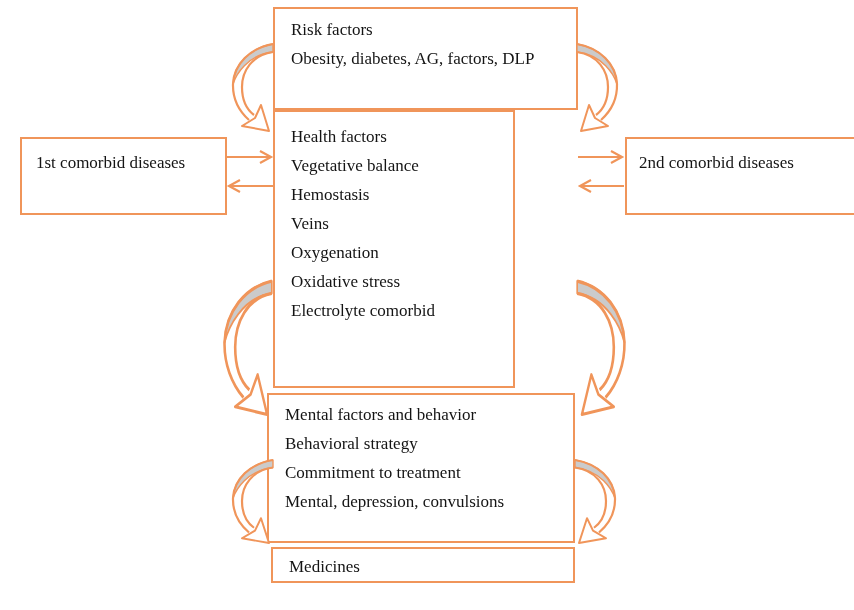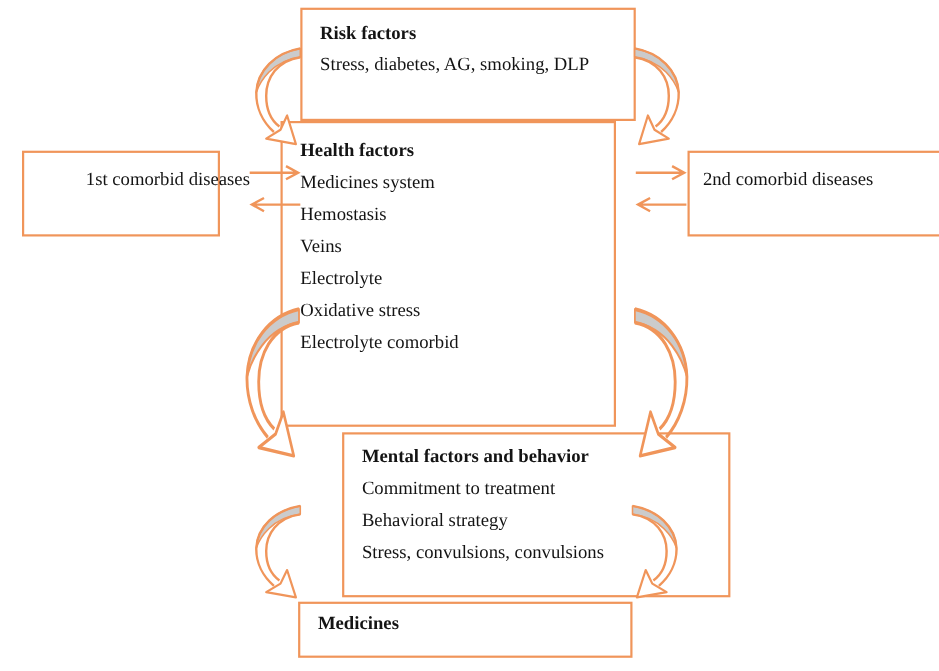--- a/index.html
+++ b/index.html
@@ -22,21 +22,21 @@
     box-sizing:border-box;
     background:#fff;
     border:2px solid var(--accent);
     font-size:17px;
   }
   .line{
     line-height:29px;
     padding-left:16px;
     white-space:nowrap;
   }
-  .title{font-weight:bold;}
+  .title{font-weight:normal;}
   .side .line{padding-left:14px;}
   .arrow-svg{position:absolute;overflow:visible;}
   .arrow-stroke{stroke:var(--accent);stroke-width:2.2;fill:none;stroke-linejoin:round;stroke-linecap:butt;}
   .arrow-head{stroke:var(--accent);stroke-width:2;fill:#fff;stroke-linejoin:round;}
   .arrow-gray{fill:var(--gray);stroke:var(--accent);stroke-width:1.4;stroke-linejoin:round;}
   .straight{stroke:var(--accent);stroke-width:2.2;fill:none;stroke-linejoin:miter;stroke-linecap:butt;}
 </style>
 </head>
 <body>
 
@@ -57,45 +57,45 @@
         <path class="straight" d="M0,7 H43 M33,1 L44,7 L33,13"></path>
       </g>
       <g id="sArrowLeft">
         <path class="straight" d="M46,7 H3 M13,1 L2,7 L13,13"></path>
       </g>
     </defs>
   </svg>
 
   <div class="dbox" style="left:273px;top:7px;width:305px;height:103px;padding-top:6px;">
     <div class="line title">Risk factors</div>
-    <div class="line">Stress, diabetes, AG, smoking, DLP</div>
+    <div class="line">Obesity, diabetes, AG, factors, DLP</div>
   </div>
 
-  <div class="dbox" style="left:255px;top:110px;width:305px;height:278px;padding-top:10px;">
+  <div class="dbox" style="left:273px;top:110px;width:242px;height:278px;padding-top:10px;">
     <div class="line title">Health factors</div>
-    <div class="line">Medicines system</div>
+    <div class="line">Vegetative balance</div>
     <div class="line">Hemostasis</div>
     <div class="line">Veins</div>
-    <div class="line">Electrolyte</div>
+    <div class="line">Oxygenation</div>
     <div class="line">Oxidative stress</div>
     <div class="line">Electrolyte comorbid</div>
   </div>
 
-  <div class="dbox" style="left:267px;top:393px;width:353px;height:150px;padding-top:5px;margin-left:44px;">
+  <div class="dbox" style="left:267px;top:393px;width:308px;height:150px;padding-top:5px;">
     <div class="line title">Mental factors and behavior</div>
+    <div class="line">Behavioral strategy</div>
     <div class="line">Commitment to treatment</div>
-    <div class="line">Behavioral strategy</div>
-    <div class="line">Stress, convulsions, convulsions</div>
+    <div class="line">Mental, depression, convulsions</div>
   </div>
 
-  <div class="dbox" style="left:271px;top:547px;width:304px;height:51px;padding-top:3px;">
+  <div class="dbox" style="left:271px;top:547px;width:304px;height:36px;padding-top:3px;">
     <div class="line title">Medicines</div>
   </div>
 
-  <div class="dbox side" style="left:20px;top:137px;width:180px;height:78px;padding-top:9px;padding-left:42px;">
+  <div class="dbox side" style="left:20px;top:137px;width:207px;height:78px;padding-top:9px;">
     <div class="line">1st comorbid diseases</div>
   </div>
 
   <div class="dbox side" style="left:625px;top:137px;width:232px;height:78px;padding-top:9px;padding-left:0;">
     <div class="line" style="padding-left:12px;">2nd comorbid diseases</div>
   </div>
 
   <svg class="arrow-svg" style="left:227px;top:150px;" width="46" height="14" viewBox="0 0 46 14">
       <use href="#sArrowRight"></use>
     </svg>

